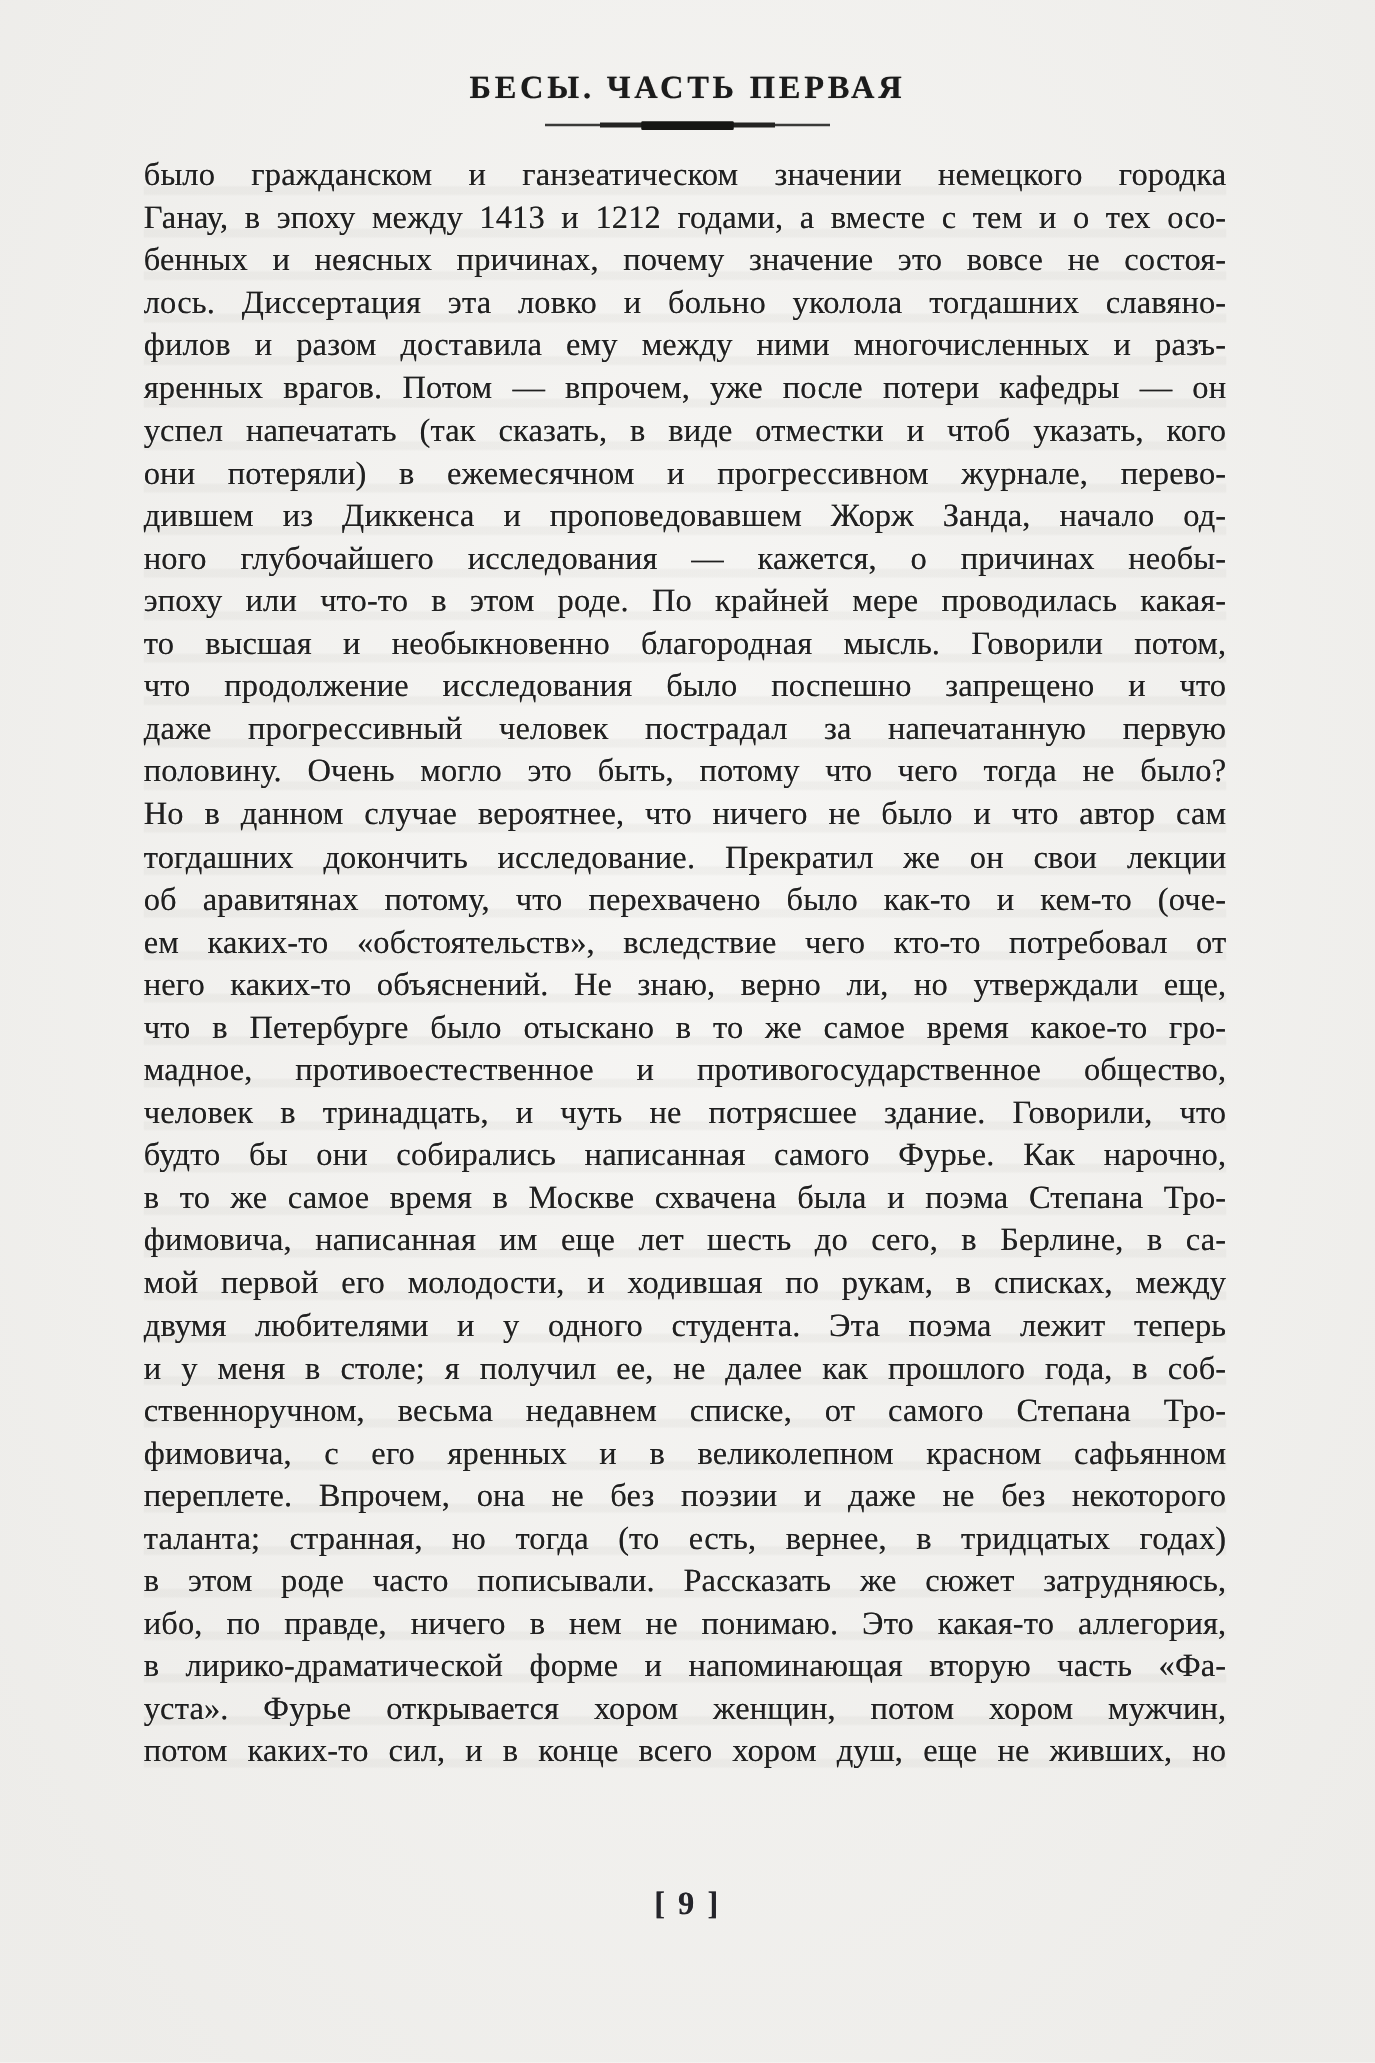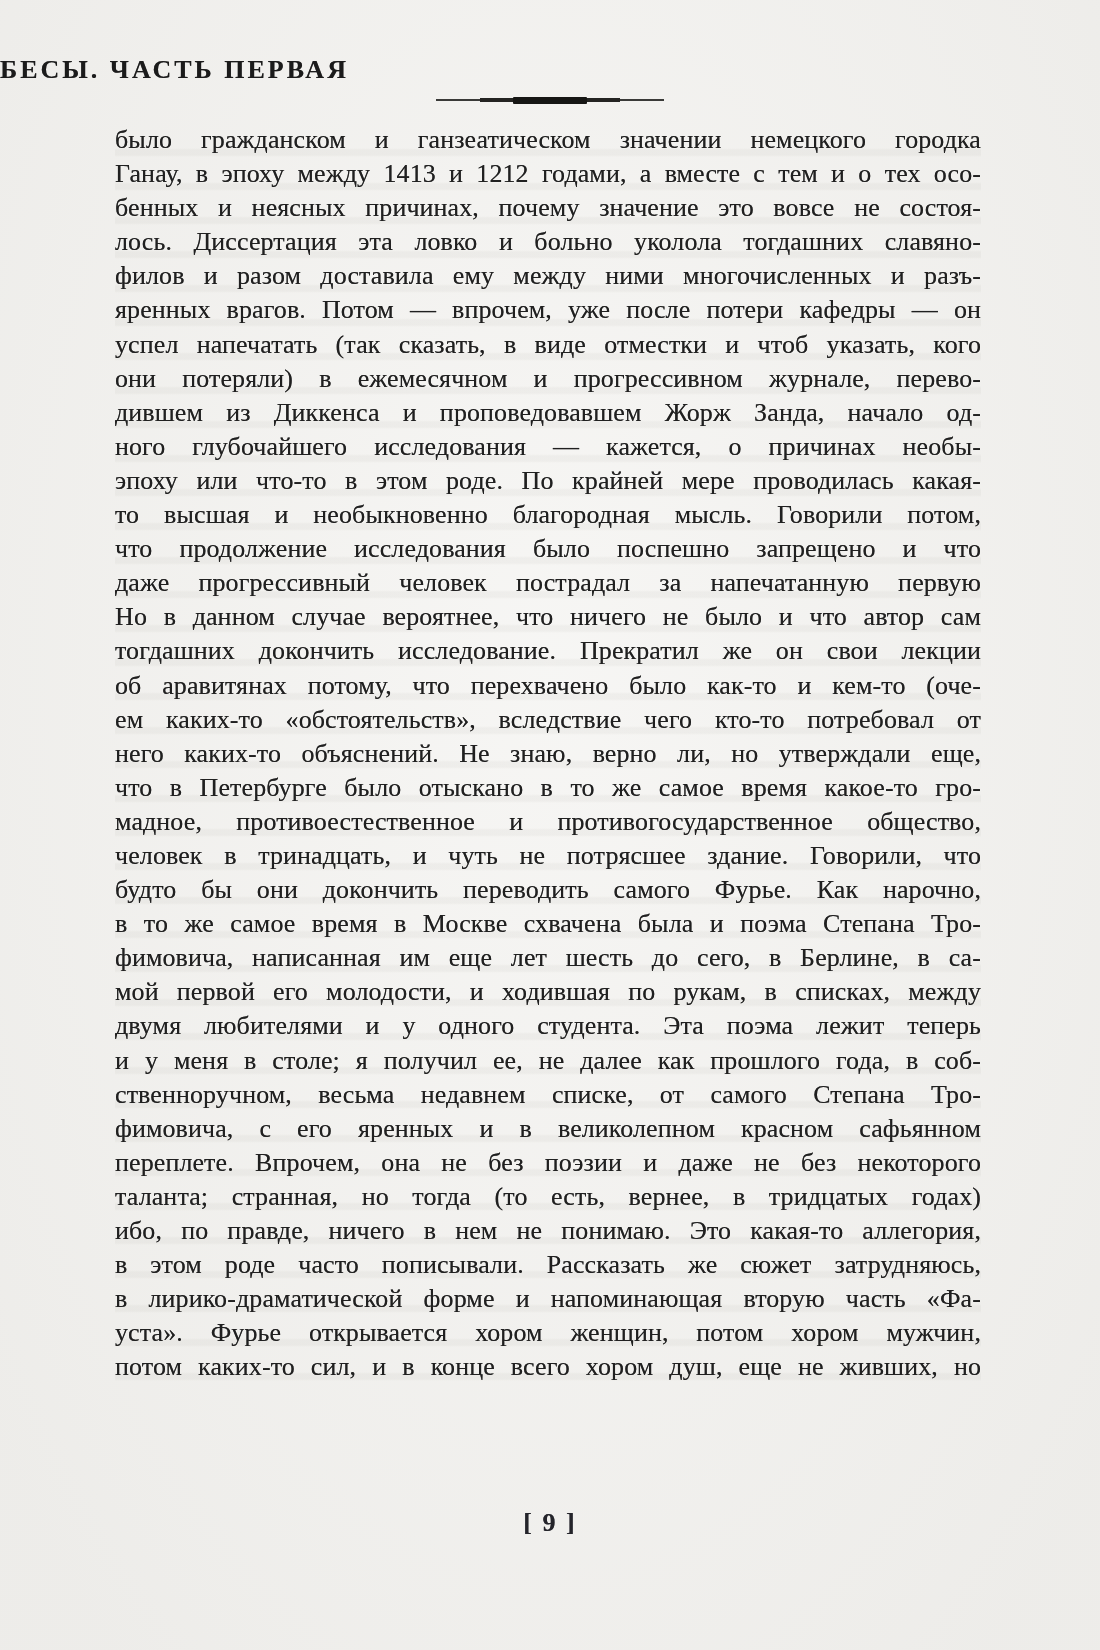--- a/index.html
+++ b/index.html
@@ -19,20 +19,21 @@
     background:
       radial-gradient(ellipse at 50% 40%, rgba(255,255,255,0.35), rgba(0,0,0,0.02) 90%),
       #f2f1ee;
     color: #1f1f1f;
   }
   .running-head {
     position: absolute;
     top: 55px;
     left: 0;
     width: 100%;
+    text-align: center;
     font-weight: 700;
     font-size: 26px;
     letter-spacing: 3px;
     color: #1b1b1b;
     text-shadow: 0 0 0.6px rgba(20,20,20,0.55);
   }
   .ornament {
     position: absolute;
     top: 96px;
     left: 50%;
@@ -115,40 +116,41 @@
       <div class="line">филов и разом доставила ему между ними многочисленных и разъ-</div>
       <div class="line">яренных врагов. Потом — впрочем, уже после потери кафедры — он</div>
       <div class="line">успел напечатать (так сказать, в виде отместки и чтоб указать, кого</div>
       <div class="line">они потеряли) в ежемесячном и прогрессивном журнале, перево-</div>
       <div class="line">дившем из Диккенса и проповедовавшем Жорж Занда, начало од-</div>
       <div class="line">ного глубочайшего исследования — кажется, о причинах необы-</div>
       <div class="line">эпоху или что-то в этом роде. По крайней мере проводилась какая-</div>
       <div class="line">то высшая и необыкновенно благородная мысль. Говорили потом,</div>
       <div class="line">что продолжение исследования было поспешно запрещено и что</div>
       <div class="line">даже прогрессивный человек пострадал за напечатанную первую</div>
+      <div class="line">половину. Очень могло это быть, потому что чего тогда не было?</div>
       <div class="line">Но в данном случае вероятнее, что ничего не было и что автор сам</div>
       <div class="line">тогдашних докончить исследование. Прекратил же он свои лекции</div>
       <div class="line">об аравитянах потому, что перехвачено было как-то и кем-то (оче-</div>
       <div class="line">ем каких-то «обстоятельств», вследствие чего кто-то потребовал от</div>
       <div class="line">него каких-то объяснений. Не знаю, верно ли, но утверждали еще,</div>
       <div class="line">что в Петербурге было отыскано в то же самое время какое-то гро-</div>
       <div class="line">мадное, противоестественное и противогосударственное общество,</div>
       <div class="line">человек в тринадцать, и чуть не потрясшее здание. Говорили, что</div>
-      <div class="line">будто бы они докончить переводить самого Фурье. Как нарочно,</div>
+      <div class="line">будто бы они собирались написанная самого Фурье. Как нарочно,</div>
       <div class="line">в то же самое время в Москве схвачена была и поэма Степана Тро-</div>
       <div class="line">фимовича, написанная им еще лет шесть до сего, в Берлине, в са-</div>
       <div class="line">мой первой его молодости, и ходившая по рукам, в списках, между</div>
       <div class="line">двумя любителями и у одного студента. Эта поэма лежит теперь</div>
       <div class="line">и у меня в столе; я получил ее, не далее как прошлого года, в соб-</div>
       <div class="line">ственноручном, весьма недавнем списке, от самого Степана Тро-</div>
       <div class="line">фимовича, с его яренных и в великолепном красном сафьянном</div>
       <div class="line">переплете. Впрочем, она не без поэзии и даже не без некоторого</div>
       <div class="line">таланта; странная, но тогда (то есть, вернее, в тридцатых годах)</div>
+      <div class="line">в этом роде часто пописывали. Рассказать же сюжет затрудняюсь,</div>
       <div class="line">ибо, по правде, ничего в нем не понимаю. Это какая-то аллегория,</div>
-      <div class="line">в этом роде часто пописывали. Рассказать же сюжет затрудняюсь,</div>
       <div class="line">в лирико-драматической форме и напоминающая вторую часть «Фа-</div>
       <div class="line">уста». Фурье открывается хором женщин, потом хором мужчин,</div>
       <div class="line">потом каких-то сил, и в конце всего хором душ, еще не живших, но</div>
     </div>
 
   <div class="folio">[ 9 ]</div>
 
 </div>
 
 </body></html>

